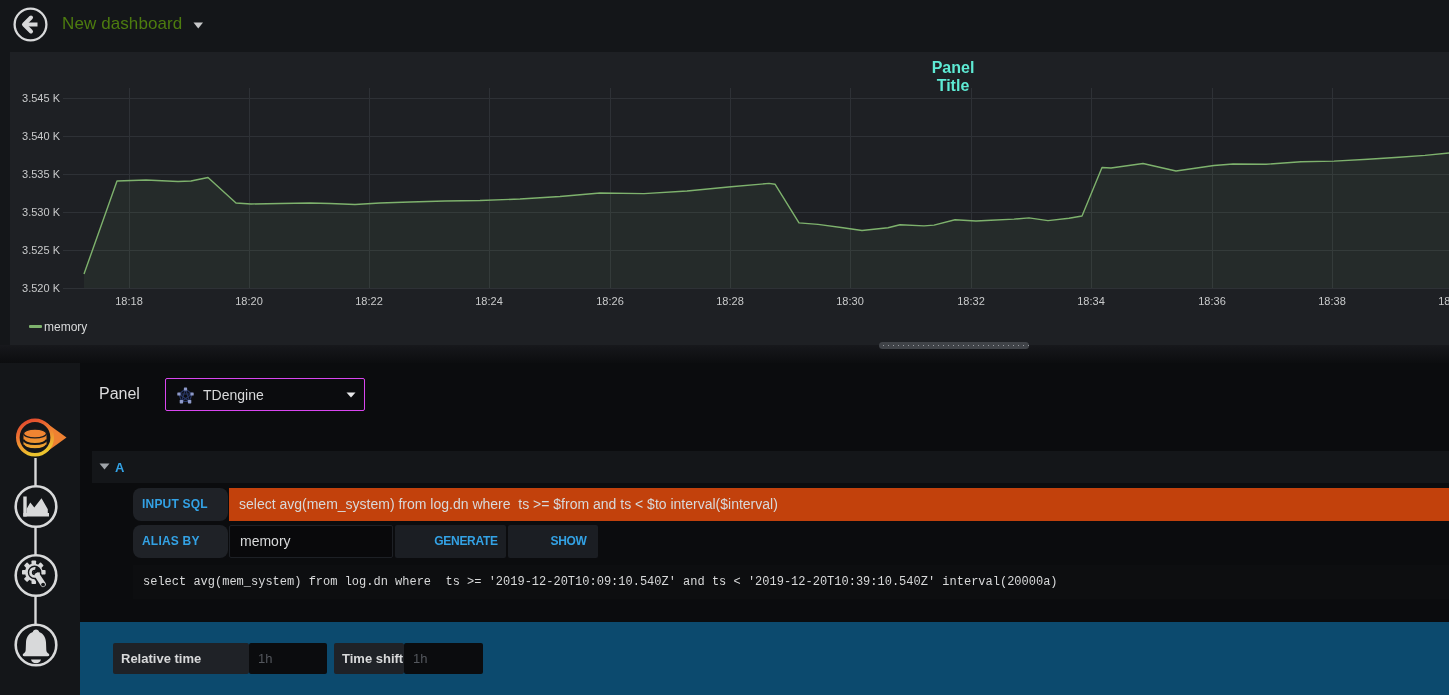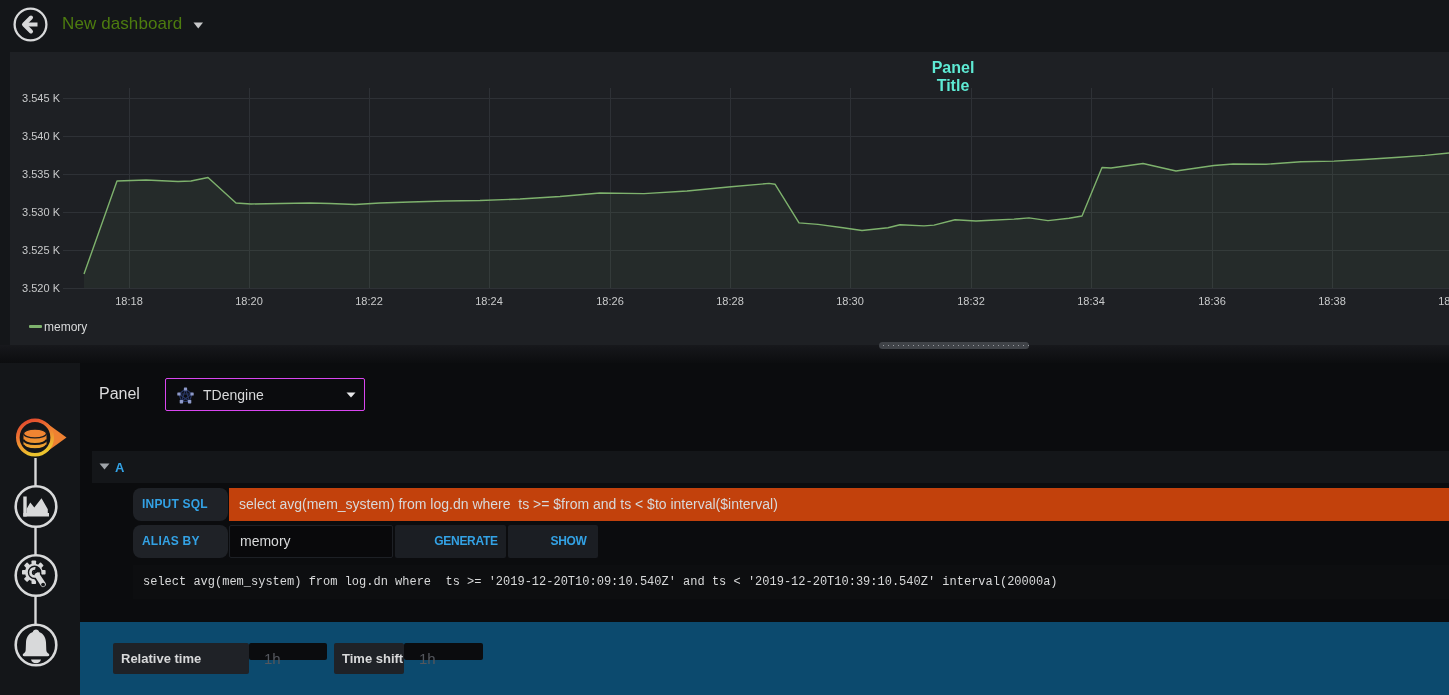--- a/index.html
+++ b/index.html
@@ -46,22 +46,22 @@
      font-size:12px; font-weight:600; line-height:33px; text-align:center; letter-spacing:-0.3px;padding-left:31px; }
   #btn-gen { left:262px; width:111px; }
   #btn-help { left:375px; width:90px; }
   #codeblock { position:absolute; left:133px; top:565px; width:1316px; height:34px; background:#0d0e10;
      font-family:"Liberation Mono", monospace; font-size:12px; color:#d8d9da; line-height:34px;
      padding-left:10px; white-space:pre; }
   
   #options { position:absolute; left:80px; top:622px; width:1369px; height:73px; background:#0c4a6e; }
   .optlabel { position:absolute; top:21px; height:31px; background:#1f2227; border-radius:2px;
      font-size:13px; font-weight:600; color:#d8d9da; line-height:31px; padding-left:8px; white-space:nowrap; overflow:visible; }
-  .optinput { position:absolute; top:21px; height:17px; background:#0b0c0e; border-radius:2px;
-     font-size:15px; color:#54575d; line-height:31px; padding-left:15px; }
+  .optinput { position:absolute; top:21px; height:31px; background:#0b0c0e; border-radius:2px;
+     font-size:13px; color:#54575d; line-height:31px; padding-left:9px; }
   #opt-rt-l { left:33px; width:136px; }
   #opt-rt-i { left:169px; width:78px; }
   #opt-ts-l { left:254px; width:70px; }
   #opt-ts-i { left:324px; width:79px; }
 </style>
 </head>
 <body>
 
 <div id="navbar"></div>
 <svg id="backbtn" width="35" height="35" viewBox="0 0 35 35">

